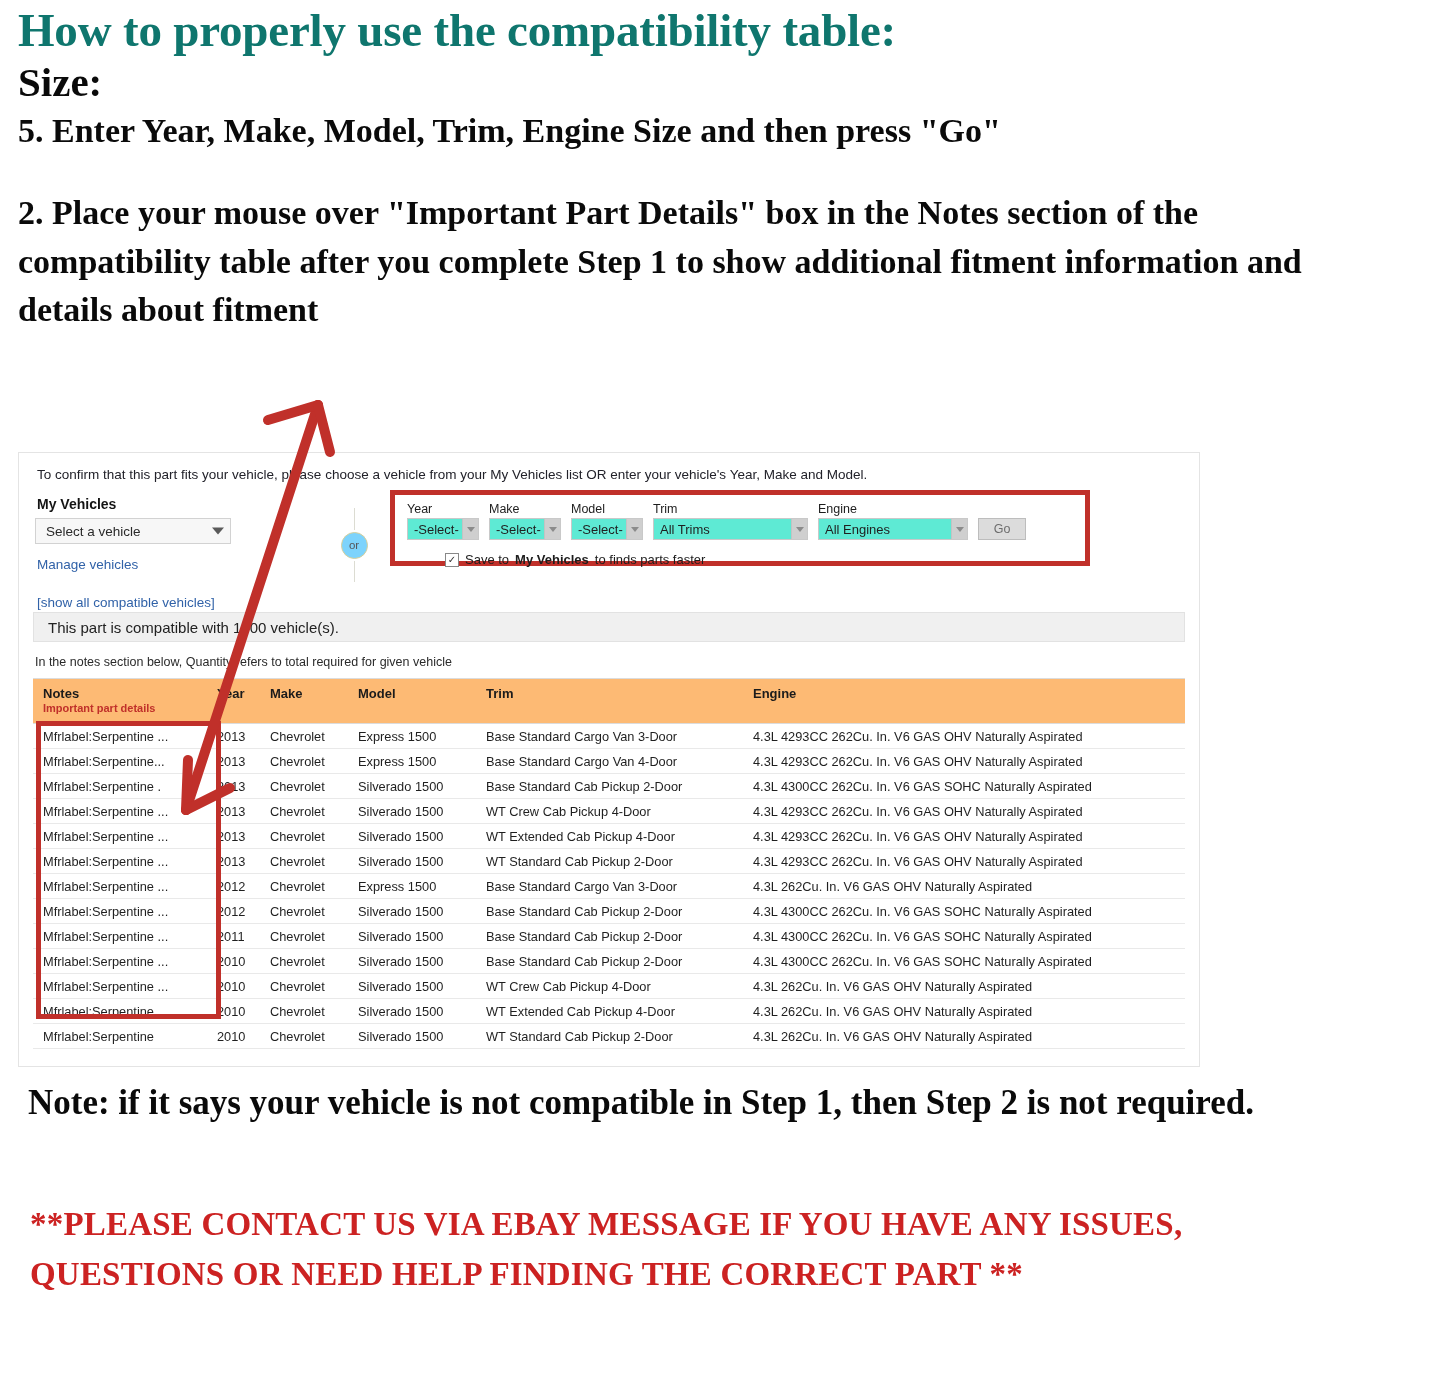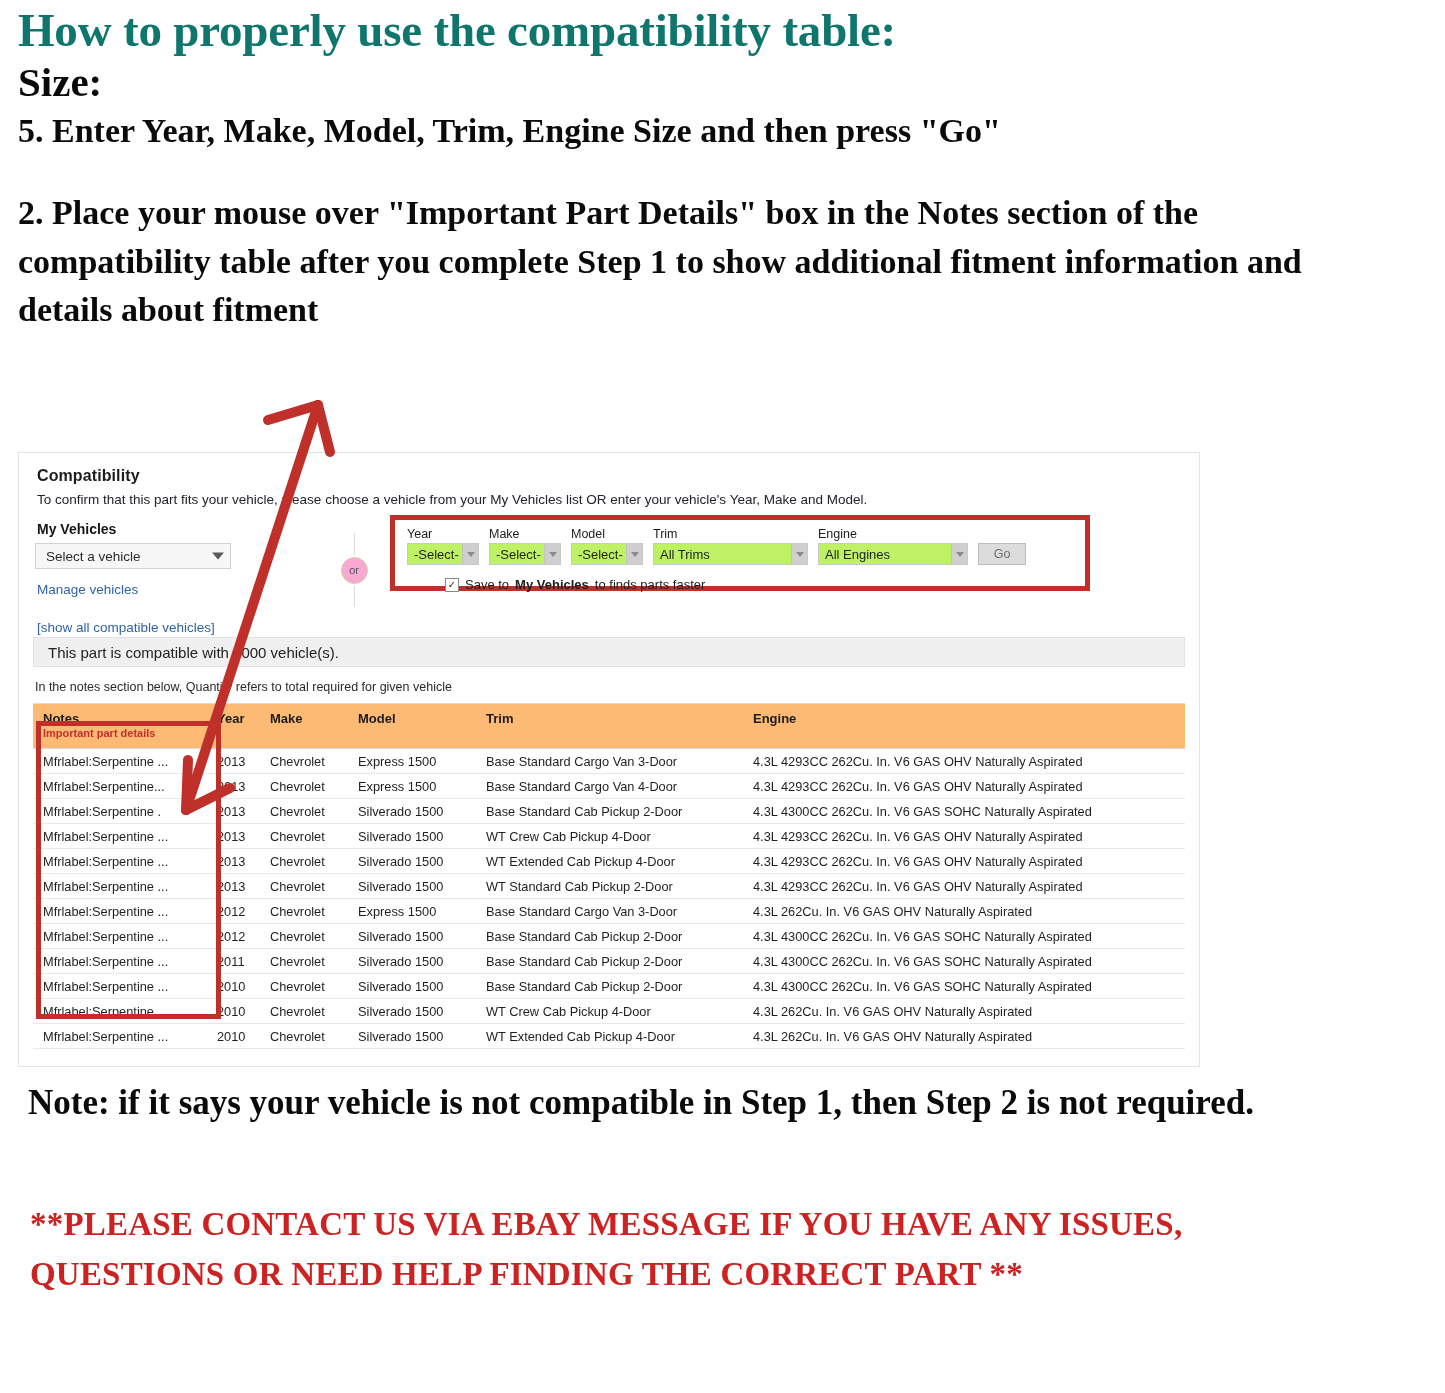--- a/index.html
+++ b/index.html
@@ -102,21 +102,21 @@
   
   .or-wrap{
     position:absolute;left:291px;top:12px;
     width:56px;height:74px;
     display:flex;flex-direction:column;align-items:center;
   }
   .or-line{width:1px;flex:1;background:#dcdcd2;}
   .or-badge{
     width:25px;height:25px;border-radius:50%;
     border:1.6px solid #d8cf9a;
-    background:#f9a8d4;
+    background:#7dd3fc;
     display:flex;align-items:center;justify-content:center;
     font-size:11.5px;color:#55555a;
     margin:2px 0;
   }
 
   
   .ymm-box{
     position:absolute;left:355px;top:-6px;
     width:700px;height:76px;
     border:5px solid #c0302a;
@@ -124,21 +124,21 @@
   }
   .ymm-fields{
     position:absolute;left:372px;top:6px;
     display:flex;align-items:flex-end;gap:10px;
   }
   .field{display:flex;flex-direction:column;}
   .field-label{
     font-size:12.5px;color:#1d1d1d;margin-bottom:2px;
   }
   .sel{
-    height:22px;border:1px solid #c9c9c9;background:#bef264;
+    height:22px;border:1px solid #c9c9c9;background:#5eead4;
     display:flex;align-items:center;box-sizing:border-box;
     font-size:13px;color:#1f1f1f;
   }
   .sel .txt{padding:0 4px 0 6px;white-space:nowrap;overflow:hidden;}
   .sel .arrow{
     margin-left:auto;width:15px;height:100%;
     background:#cfcfcf;border-left:1px solid #c3c3c3;
     display:flex;align-items:center;justify-content:center;
   }
   .sel .arrow i{
@@ -258,21 +258,20 @@
 
 <div class="instructions">
   <div class="title-main">How to properly use the compatibility table:</div>
   <div class="title-steps">Size:</div>
   <div class="step-line">5. Enter Year, Make, Model, Trim, Engine Size and then press "Go"</div>
   <div class="step-two">2. Place your mouse over "Important Part Details" box in the Notes section of the compatibility table after you complete Step 1 to show additional fitment information and details about fitment</div>
 </div>
 
 <div class="panel">
   <div class="panel-inner">
-    <div class="panel-title">Compatibility</div>
     <div class="panel-sub">To confirm that this part fits your vehicle, please choose a vehicle from your My Vehicles list OR enter your vehicle's Year, Make and Model.</div>
 
     <div class="chooser">
 
       <div class="myveh-label">My Vehicles</div>
       <div class="veh-select">
         <span>Select a vehicle</span>
         <span class="caret"></span>
       </div>
       <div class="manage"><a class="link" href="#">Manage vehicles</a></div>
@@ -459,20 +458,28 @@
           <td>4.3L 262Cu. In. V6 GAS OHV Naturally Aspirated</td>
         </tr>
         <tr>
           <td>Mfrlabel:Serpentine ...</td>
           <td>2010</td>
           <td>Chevrolet</td>
           <td>Silverado 1500</td>
           <td>WT Extended Cab Pickup 4-Door</td>
           <td>4.3L 262Cu. In. V6 GAS OHV Naturally Aspirated</td>
         </tr>
+        <tr>
+          <td>Mfrlabel:Serpentine</td>
+          <td>2010</td>
+          <td>Chevrolet</td>
+          <td>Silverado 1500</td>
+          <td>WT Standard Cab Pickup 2-Door</td>
+          <td>4.3L 262Cu. In. V6 GAS OHV Naturally Aspirated</td>
+        </tr>
       </tbody>
   </table>
 
   <div class="notes-box"></div>
 </div>
 
 <svg class="arrow-svg" viewBox="0 0 1445 1393">
   <line x1="186" y1="810" x2="318" y2="405" stroke="#c0302a" stroke-width="10" stroke-linecap="round"></line>
 
   <line x1="318" y1="405" x2="268" y2="420" stroke="#c0302a" stroke-width="10" stroke-linecap="round"></line>

